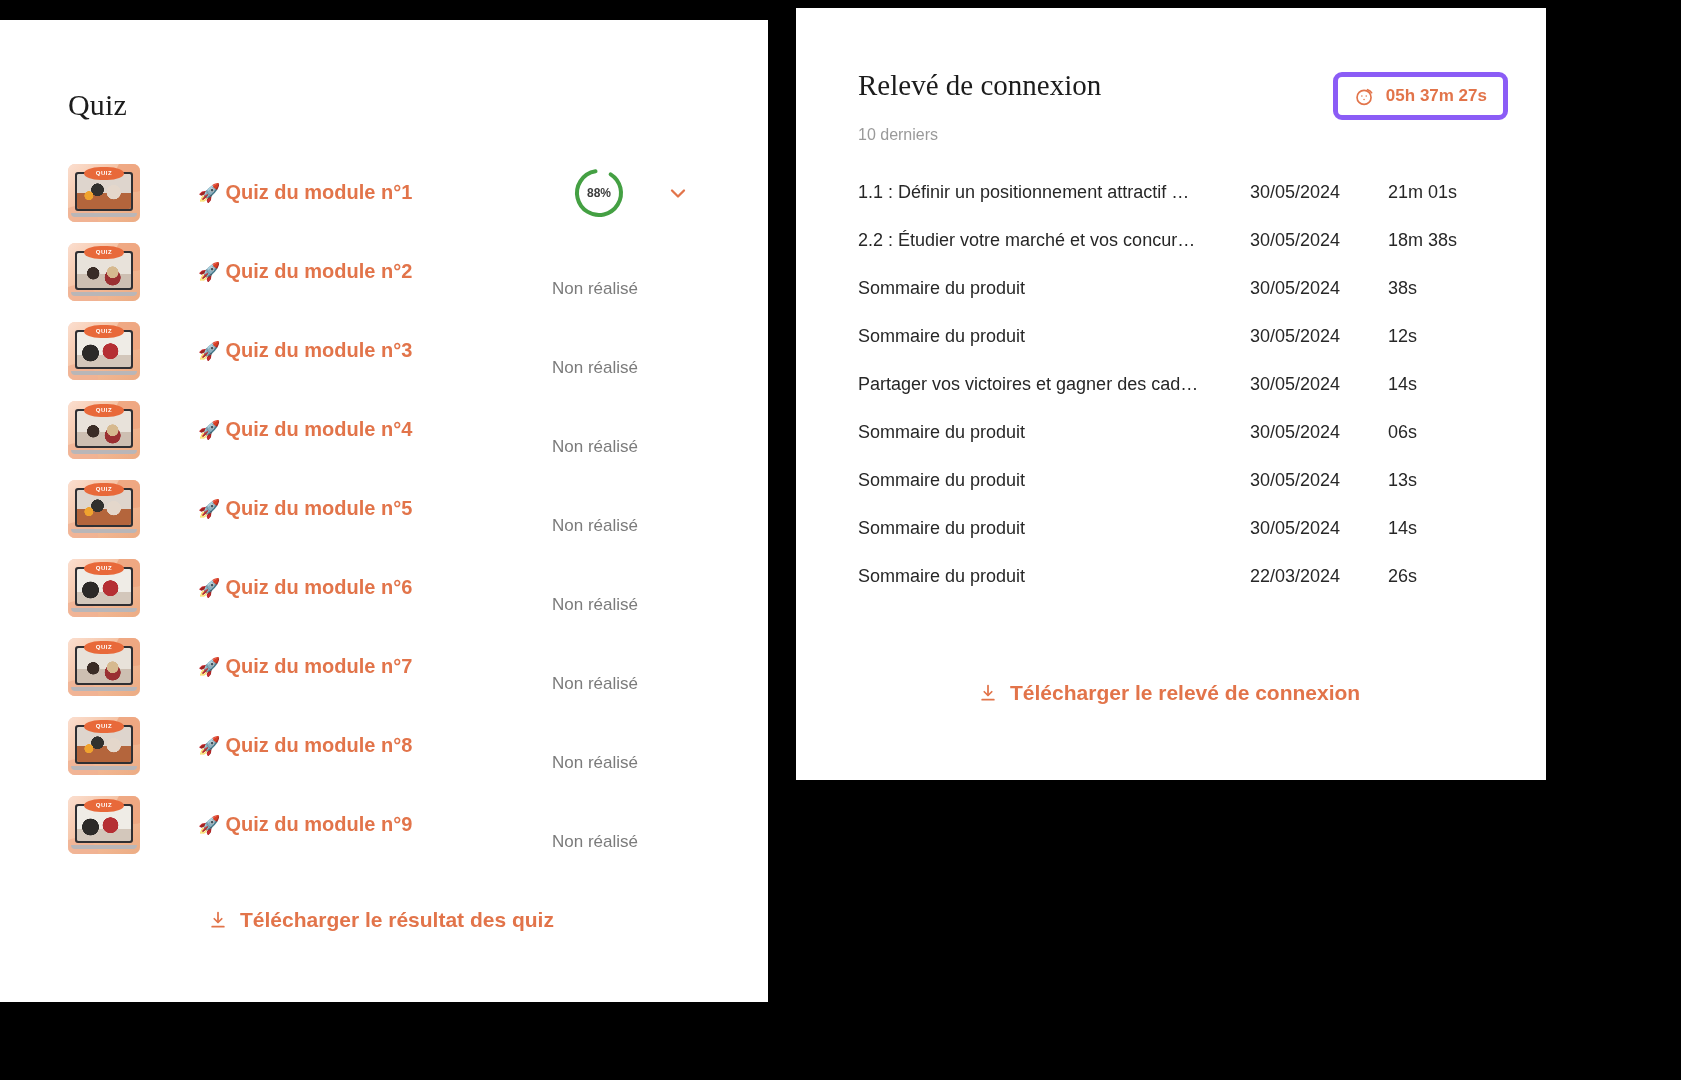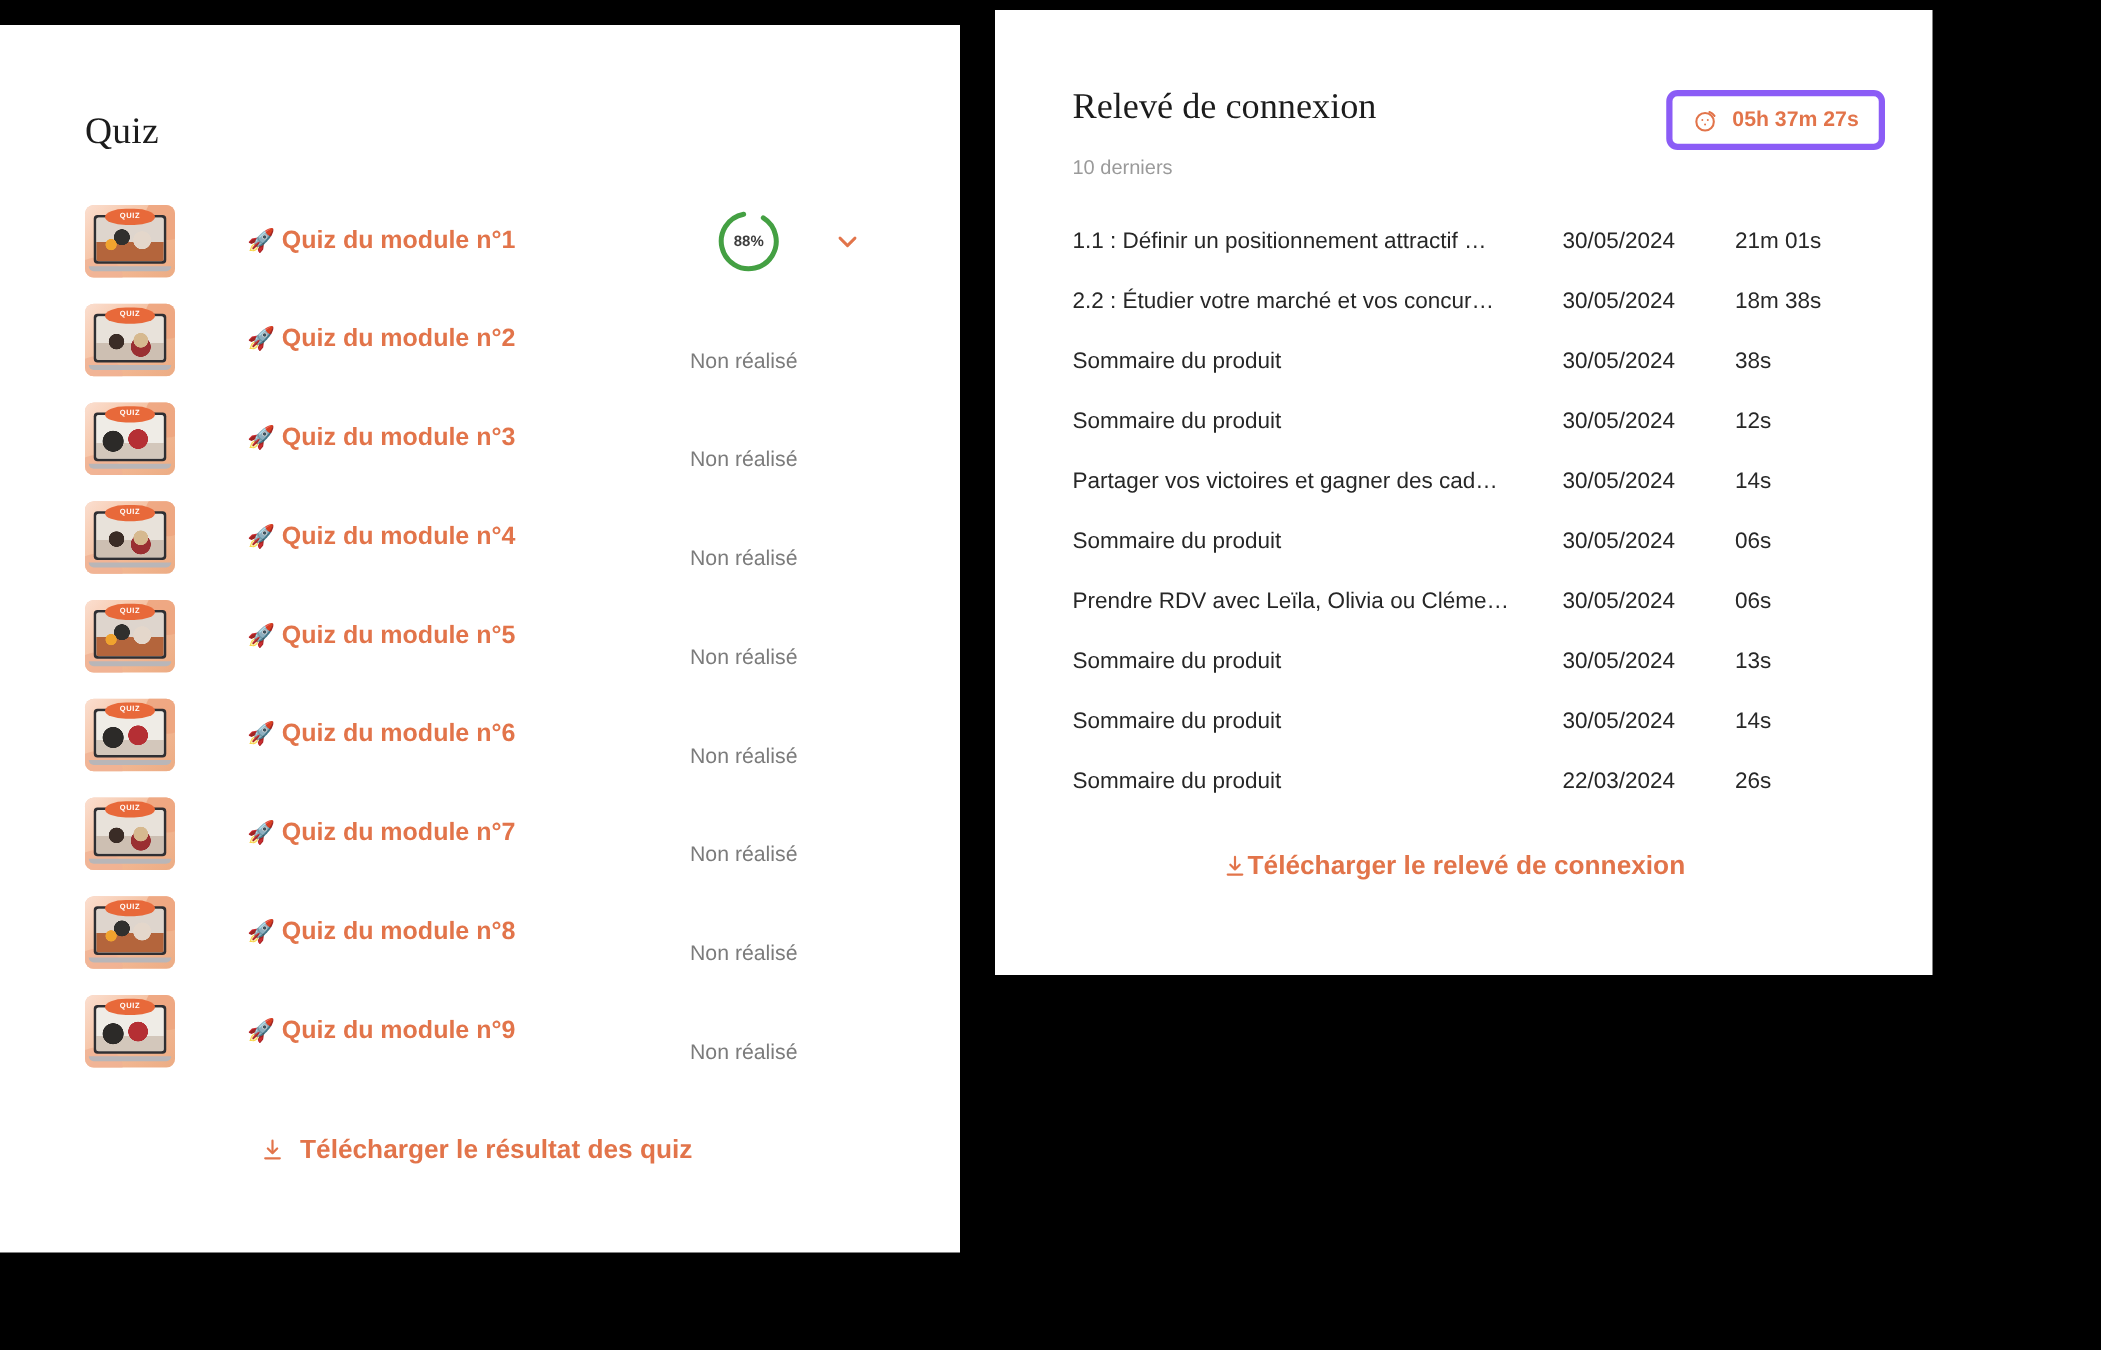--- a/index.html
+++ b/index.html
@@ -278,20 +278,21 @@
   .col-name { width: 392px; max-width: 392px; }
   .col-date { width: 138px; }
   .col-dur  { width: 120px; }
 
   .dl-right {
     position: absolute;
     left: 182px;
     top: 673px;
     display: flex;
     align-items: center;
+    gap: 12px;
     color: #e2744a;
     font-size: 21px;
     font-weight: 700;
     cursor: pointer;
   }
 </style>
 </head>
 <body>
 
 <div class="stage">
@@ -512,25 +513,20 @@
             <td class="col-name">Partager vos victoires et gagner des cad…</td>
             <td class="col-date">30/05/2024</td>
             <td class="col-dur">14s</td>
           </tr>
           <tr>
             <td class="col-name">Sommaire du produit</td>
             <td class="col-date">30/05/2024</td>
             <td class="col-dur">06s</td>
           </tr>
           <tr>
-            <td class="col-name">Prendre RDV avec Leïla, Olivia ou Cléme…</td>
-            <td class="col-date">30/05/2024</td>
-            <td class="col-dur">06s</td>
-          </tr>
-          <tr>
             <td class="col-name">Sommaire du produit</td>
             <td class="col-date">30/05/2024</td>
             <td class="col-dur">13s</td>
           </tr>
           <tr>
             <td class="col-name">Sommaire du produit</td>
             <td class="col-date">30/05/2024</td>
             <td class="col-dur">14s</td>
           </tr>
           <tr>

